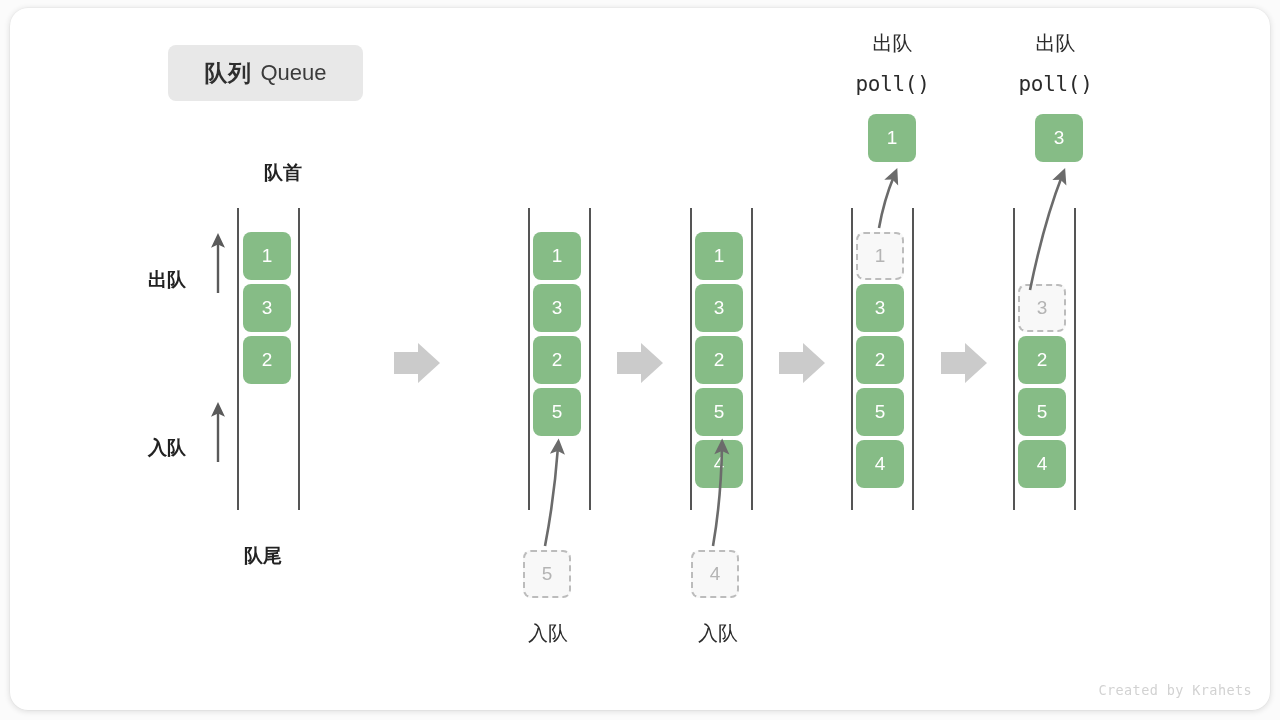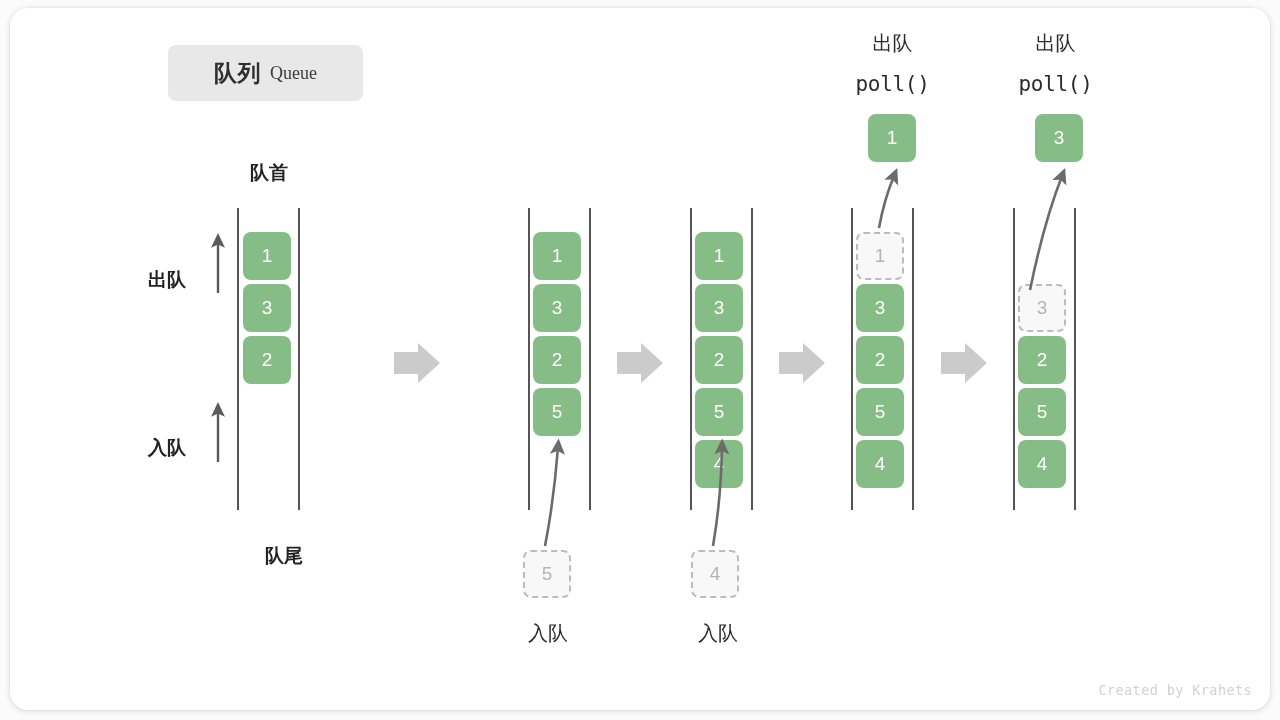--- a/index.html
+++ b/index.html
@@ -39,22 +39,22 @@
     justify-content: center;
     gap: 9px;
   }
   .title-cn {
     font-size: 23px;
     font-weight: bold;
     color: #2f2f2f;
     letter-spacing: 0.5px;
   }
   .title-en {
-    font-family: Liberation Serif, serif;
-    font-size: 18px;
+    font-family: Liberation Sans, sans-serif;
+    font-size: 22px;
     color: #3b3b3b;
   }
 
   
   .lbl-bold-cn {
     font-size: 19px;
     font-weight: bold;
     color: #222222;
     white-space: nowrap;
   }
@@ -117,22 +117,22 @@
 <body>
 
 <div id="stage">
   <div class="card abs"></div>
 
   <div class="abs title-chip">
     <span class="title-cn">队列</span>
     <span class="title-en">Queue</span>
   </div>
 
-  <div class="abs lbl-bold-cn" style="left:238px; top:160px; width:62px; text-align:center;">队首</div>
-  <div class="abs lbl-bold-cn" style="left:241px; top:543px; width:62px; text-align:right;">队尾</div>
+  <div class="abs lbl-bold-cn" style="left:252px; top:160px; width:62px; text-align:center;">队首</div>
+  <div class="abs lbl-bold-cn" style="left:232px; top:543px; width:62px; text-align:center;">队尾</div>
 
   <div class="abs lbl-bold-cn" style="left:148px; top:267px;">出队</div>
   <div class="abs lbl-bold-cn" style="left:148px; top:435px;">入队</div>
 
   <div class="abs rail" style="left:237px; top:208px; height:302px;"></div>
   <div class="abs rail" style="left:298px; top:208px; height:302px;"></div>
 
   <div class="abs" id="col1">
       <div class="abs cell" style="left: 243px; top: 232px;">1</div>
       <div class="abs cell" style="left: 243px; top: 284px;">3</div>

